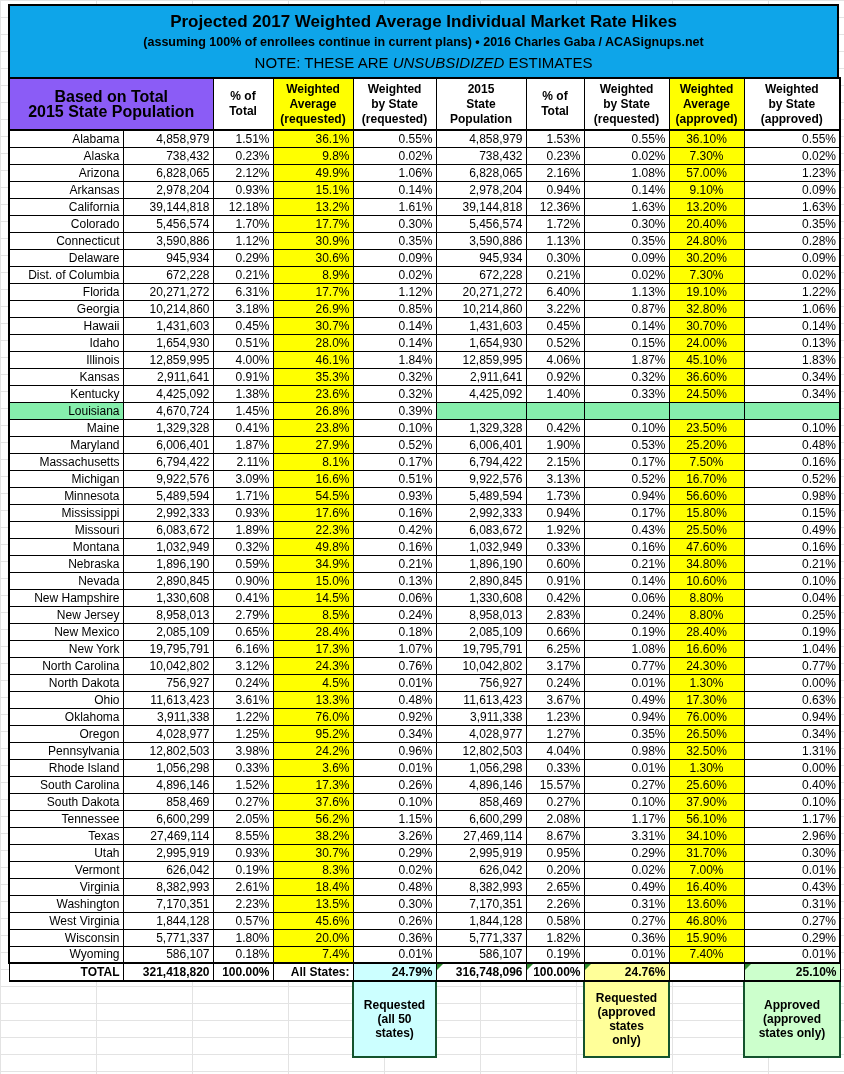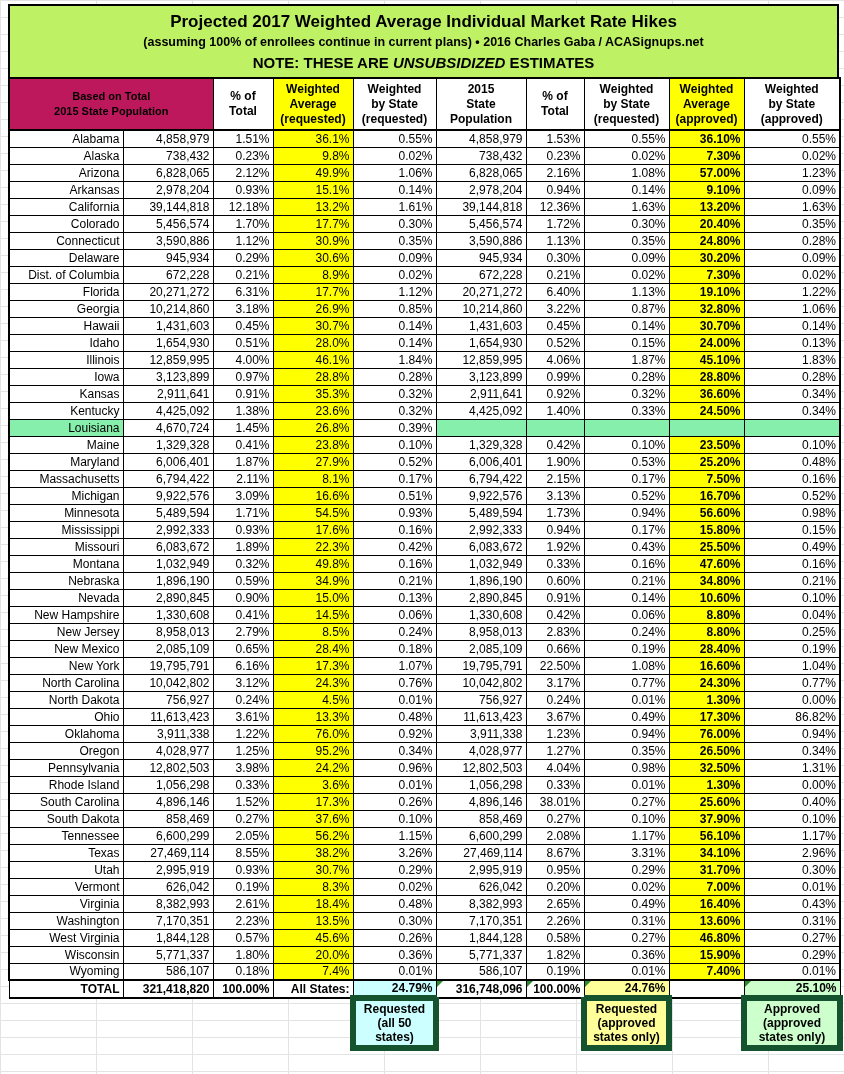--- a/index.html
+++ b/index.html
@@ -10,67 +10,67 @@
     background-image:
       linear-gradient(to right, #e3e3e3 1px, transparent 1px),
       linear-gradient(to bottom, #e3e3e3 1px, transparent 1px);
     background-size:96px 17px;
     position:relative;
   }
   .sheet { position:absolute; left:8px; top:4px; width:831px; }
 
   .titlebox {
     border:2px solid #000; border-bottom:none;
-    background:#bef264; text-align:center; padding:4px 9px 3px;
+    background:#0ea5e9; text-align:center; padding:4px 9px 3px;
   }
   .t1 { font-size:17px; font-weight:bold; line-height:23px; }
   .t2 { font-size:12.5px; font-weight:bold; line-height:19px; }
-  .t3 { font-size:15px; font-weight:bold; line-height:22px; }
+  .t3 { font-size:15px; font-weight:normal; line-height:22px; }
   .t3 em { font-style:italic; }
 
   table { border-collapse:collapse; table-layout:fixed; width:831px; }
   th, td { overflow:hidden; white-space:nowrap; }
 
   th {
     border:1px solid #000; border-top-width:2px; border-bottom-width:2px;
     background:#fff; font-size:12px; font-weight:bold; line-height:15px;
     text-align:center; vertical-align:middle; white-space:pre-line; padding:2px 1px;
     height:52px;
   }
   th:first-child, td:first-child { border-left-width:2px; }
   th:last-child,  td:last-child  { border-right-width:2px; }
-  th.peach  { background:#be185d; font-size:11px;text-align:center; }
+  th.peach  { background:#8b5cf6; font-size:16px;text-align:center; }
   th.yellow { background:#FFFF00; }
 
   tbody td {
     border:1px solid #000; background:#fff;
     height:17px; font-size:12px; text-align:right; padding:0 3px;
   }
   tbody td.yellow { background:#FFFF00; }
-  tbody td.bold   { font-weight:bold; }
+  tbody td.bold   { font-weight:normal;text-align:center; }
   tbody td.pink   { background:#86efac; }
 
   tr.total td {
     border:1px solid #000; border-top-width:2px; border-bottom-width:2px;
     background:#fff; height:18px; font-size:12px; font-weight:bold;
     text-align:right; padding:0 3px;
   }
   tr.total td.cyan    { background:#CCFFFF; }
   tr.total td.lyellow { background:#FFFF99; }
   tr.total td.lgreen  { background:#CCFFCC;margin-top:27px; }
   .tri { position:relative; }
   .tri::before {
     content:""; position:absolute; top:0; left:0; width:0; height:0;
     border-top:6px solid #2e8b2e; border-right:6px solid transparent;
   }
 
   tr.notes td { border:none; background:transparent; height:47px; vertical-align:top; }
   tr.notes td.note {
-    border:6px solid #14532d; font-size:12px; font-weight:bold; line-height:14px;
-    text-align:center; white-space:pre-line; vertical-align:middle; padding:1px;
+    border:2px solid #14532d; font-size:12px; font-weight:bold; line-height:14px;
+    text-align:center; white-space:pre-line; vertical-align:middle; padding:9px;
   }
   tr.notes td.cyanN    { background:#CCFFFF; }
   tr.notes td.lyellowN { background:#FFFF99; }
   tr.notes td.lgreenN  { background:#CCFFCC; }
 </style>
 </head>
 <body>
 
 <div class="sheet">
 
@@ -284,32 +284,20 @@
           <td class="">4.00%</td>
           <td class="yellow">46.1%</td>
           <td class="">1.84%</td>
           <td class="">12,859,995</td>
           <td class="">4.06%</td>
           <td class="">1.87%</td>
           <td class="yellow bold">45.10%</td>
           <td class="">1.83%</td>
         </tr>
         <tr>
-          <td class="">Iowa</td>
-          <td class="">3,123,899</td>
-          <td class="">0.97%</td>
-          <td class="yellow">28.8%</td>
-          <td class="">0.28%</td>
-          <td class="">3,123,899</td>
-          <td class="">0.99%</td>
-          <td class="">0.28%</td>
-          <td class="yellow bold">28.80%</td>
-          <td class="">0.28%</td>
-        </tr>
-        <tr>
           <td class="">Kansas</td>
           <td class="">2,911,641</td>
           <td class="">0.91%</td>
           <td class="yellow">35.3%</td>
           <td class="">0.32%</td>
           <td class="">2,911,641</td>
           <td class="">0.92%</td>
           <td class="">0.32%</td>
           <td class="yellow bold">36.60%</td>
           <td class="">0.34%</td>
@@ -494,21 +482,21 @@
           <td class="yellow bold">28.40%</td>
           <td class="">0.19%</td>
         </tr>
         <tr>
           <td class="">New York</td>
           <td class="">19,795,791</td>
           <td class="">6.16%</td>
           <td class="yellow">17.3%</td>
           <td class="">1.07%</td>
           <td class="">19,795,791</td>
-          <td class="">22.50%</td>
+          <td class="">6.25%</td>
           <td class="">1.08%</td>
           <td class="yellow bold">16.60%</td>
           <td class="">1.04%</td>
         </tr>
         <tr>
           <td class="">North Carolina</td>
           <td class="">10,042,802</td>
           <td class="">3.12%</td>
           <td class="yellow">24.3%</td>
           <td class="">0.76%</td>
@@ -533,21 +521,21 @@
         <tr>
           <td class="">Ohio</td>
           <td class="">11,613,423</td>
           <td class="">3.61%</td>
           <td class="yellow">13.3%</td>
           <td class="">0.48%</td>
           <td class="">11,613,423</td>
           <td class="">3.67%</td>
           <td class="">0.49%</td>
           <td class="yellow bold">17.30%</td>
-          <td class="">86.82%</td>
+          <td class="">0.63%</td>
         </tr>
         <tr>
           <td class="">Oklahoma</td>
           <td class="">3,911,338</td>
           <td class="">1.22%</td>
           <td class="yellow">76.0%</td>
           <td class="">0.92%</td>
           <td class="">3,911,338</td>
           <td class="">1.23%</td>
           <td class="">0.94%</td>
@@ -590,21 +578,21 @@
           <td class="yellow bold">1.30%</td>
           <td class="">0.00%</td>
         </tr>
         <tr>
           <td class="">South Carolina</td>
           <td class="">4,896,146</td>
           <td class="">1.52%</td>
           <td class="yellow">17.3%</td>
           <td class="">0.26%</td>
           <td class="">4,896,146</td>
-          <td class="">38.01%</td>
+          <td class="">15.57%</td>
           <td class="">0.27%</td>
           <td class="yellow bold">25.60%</td>
           <td class="">0.40%</td>
         </tr>
         <tr>
           <td class="">South Dakota</td>
           <td class="">858,469</td>
           <td class="">0.27%</td>
           <td class="yellow">37.6%</td>
           <td class="">0.10%</td>

